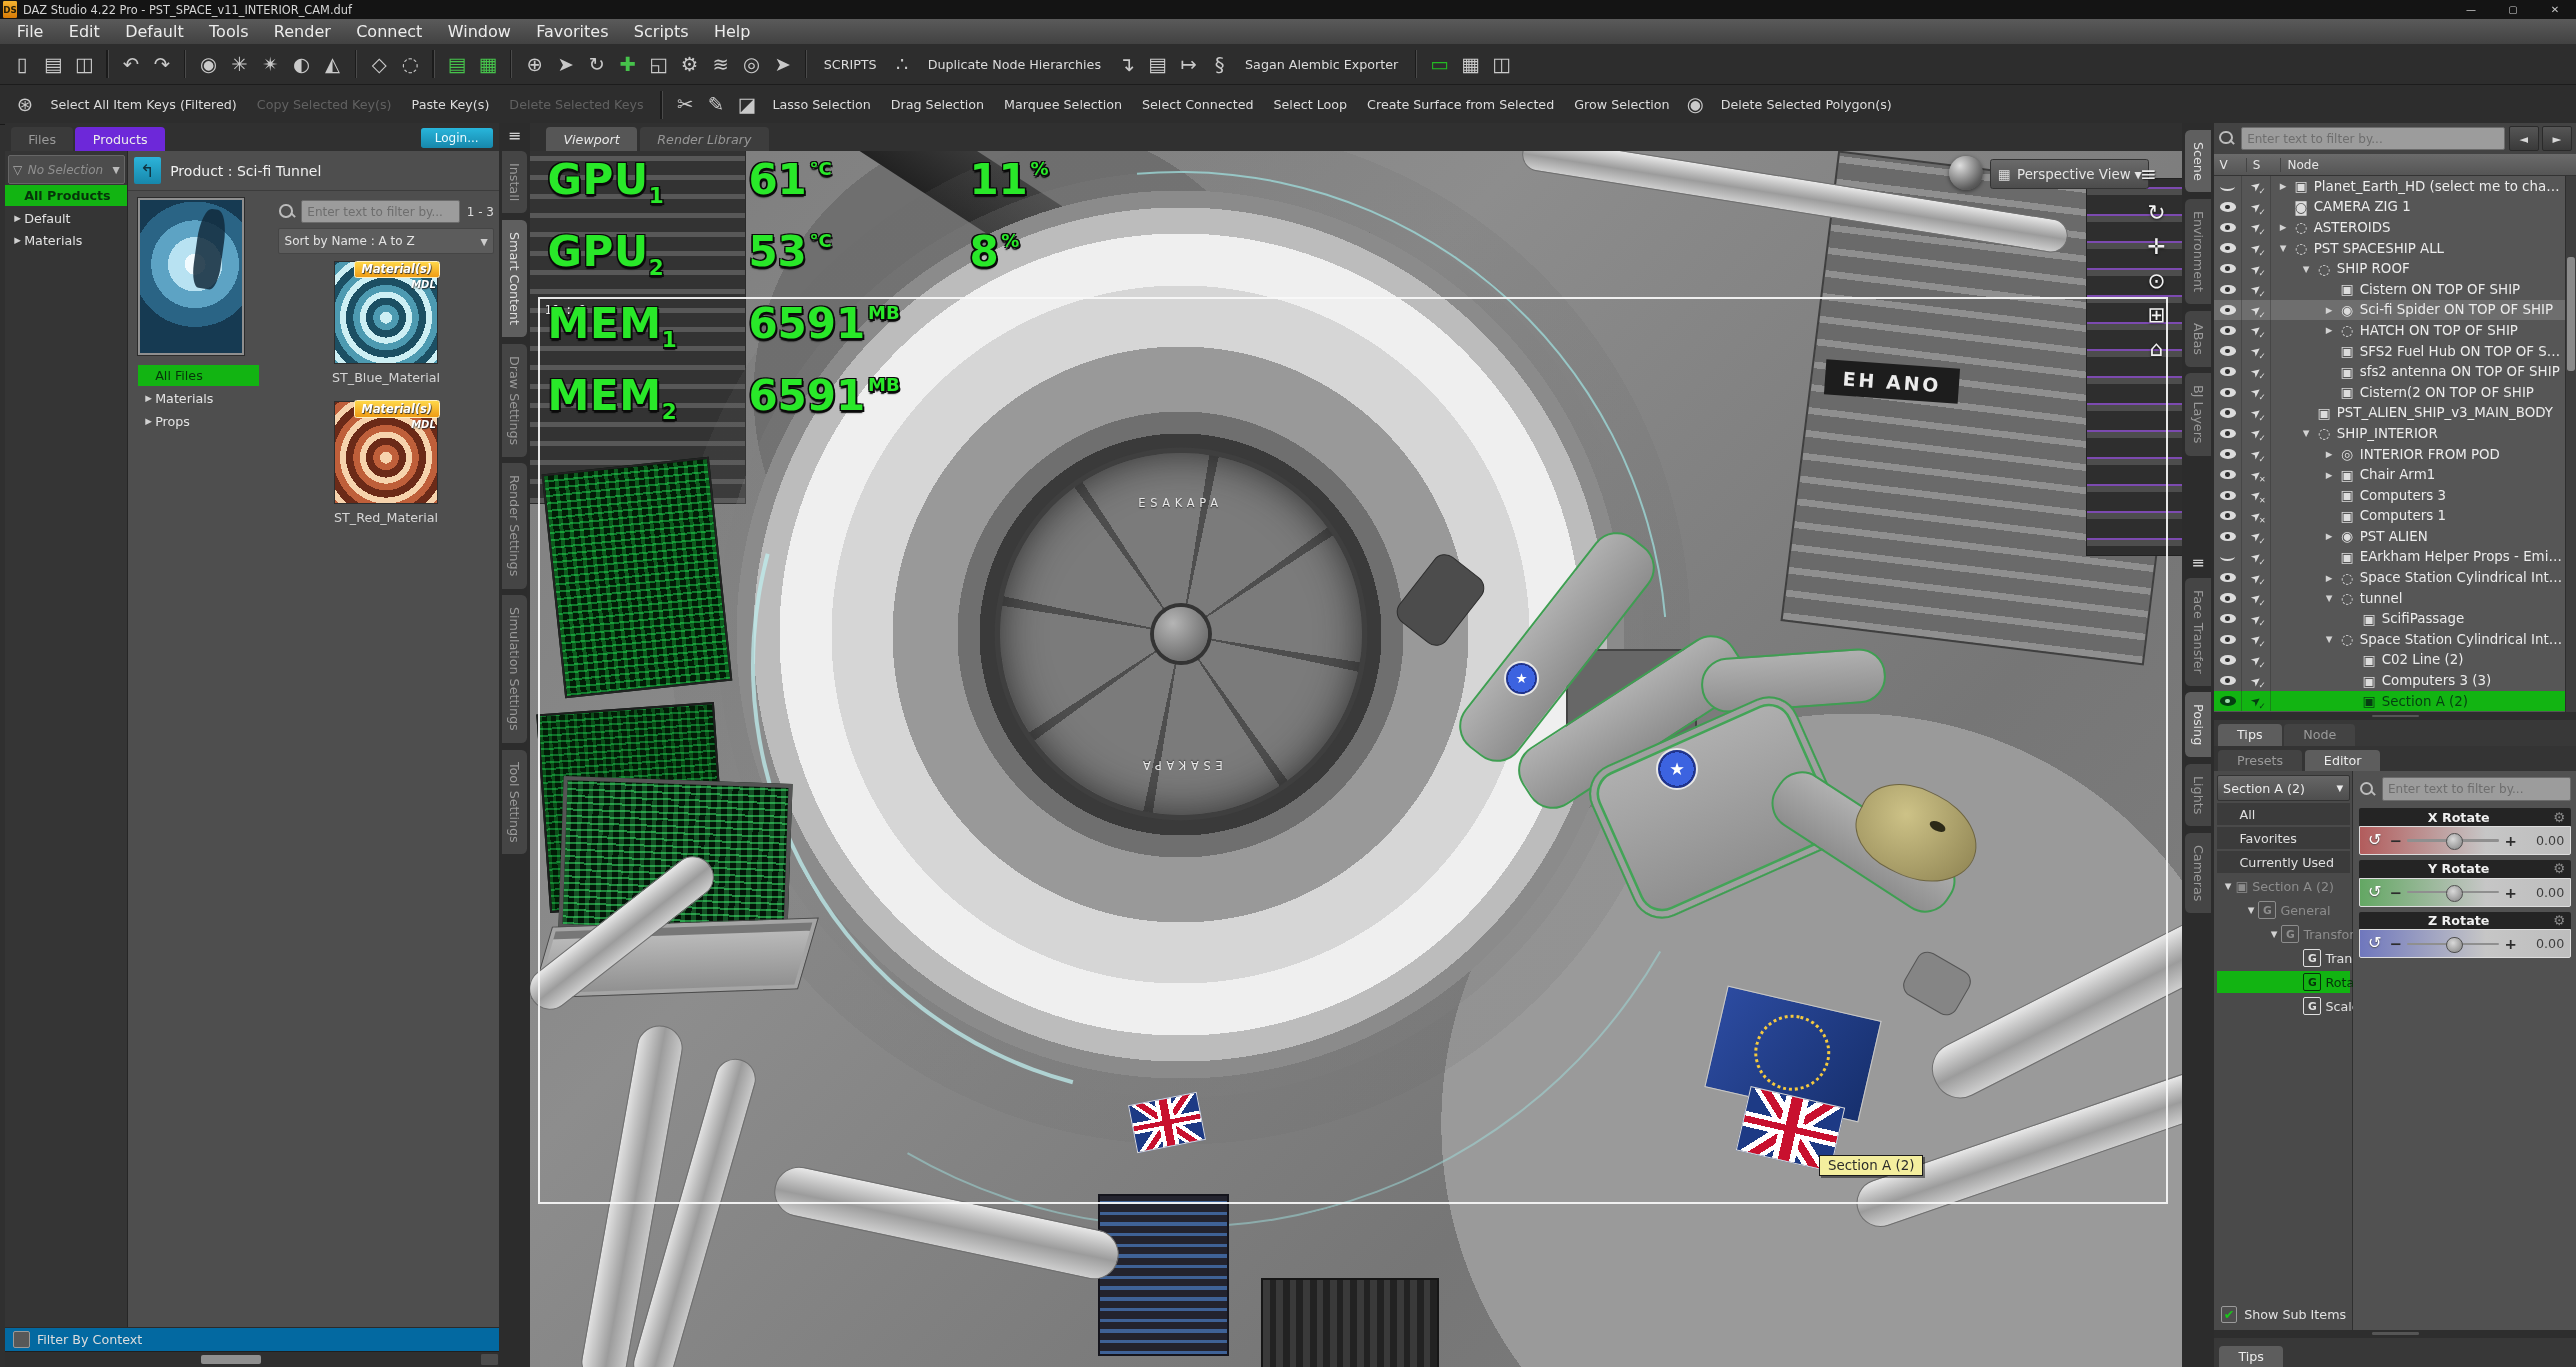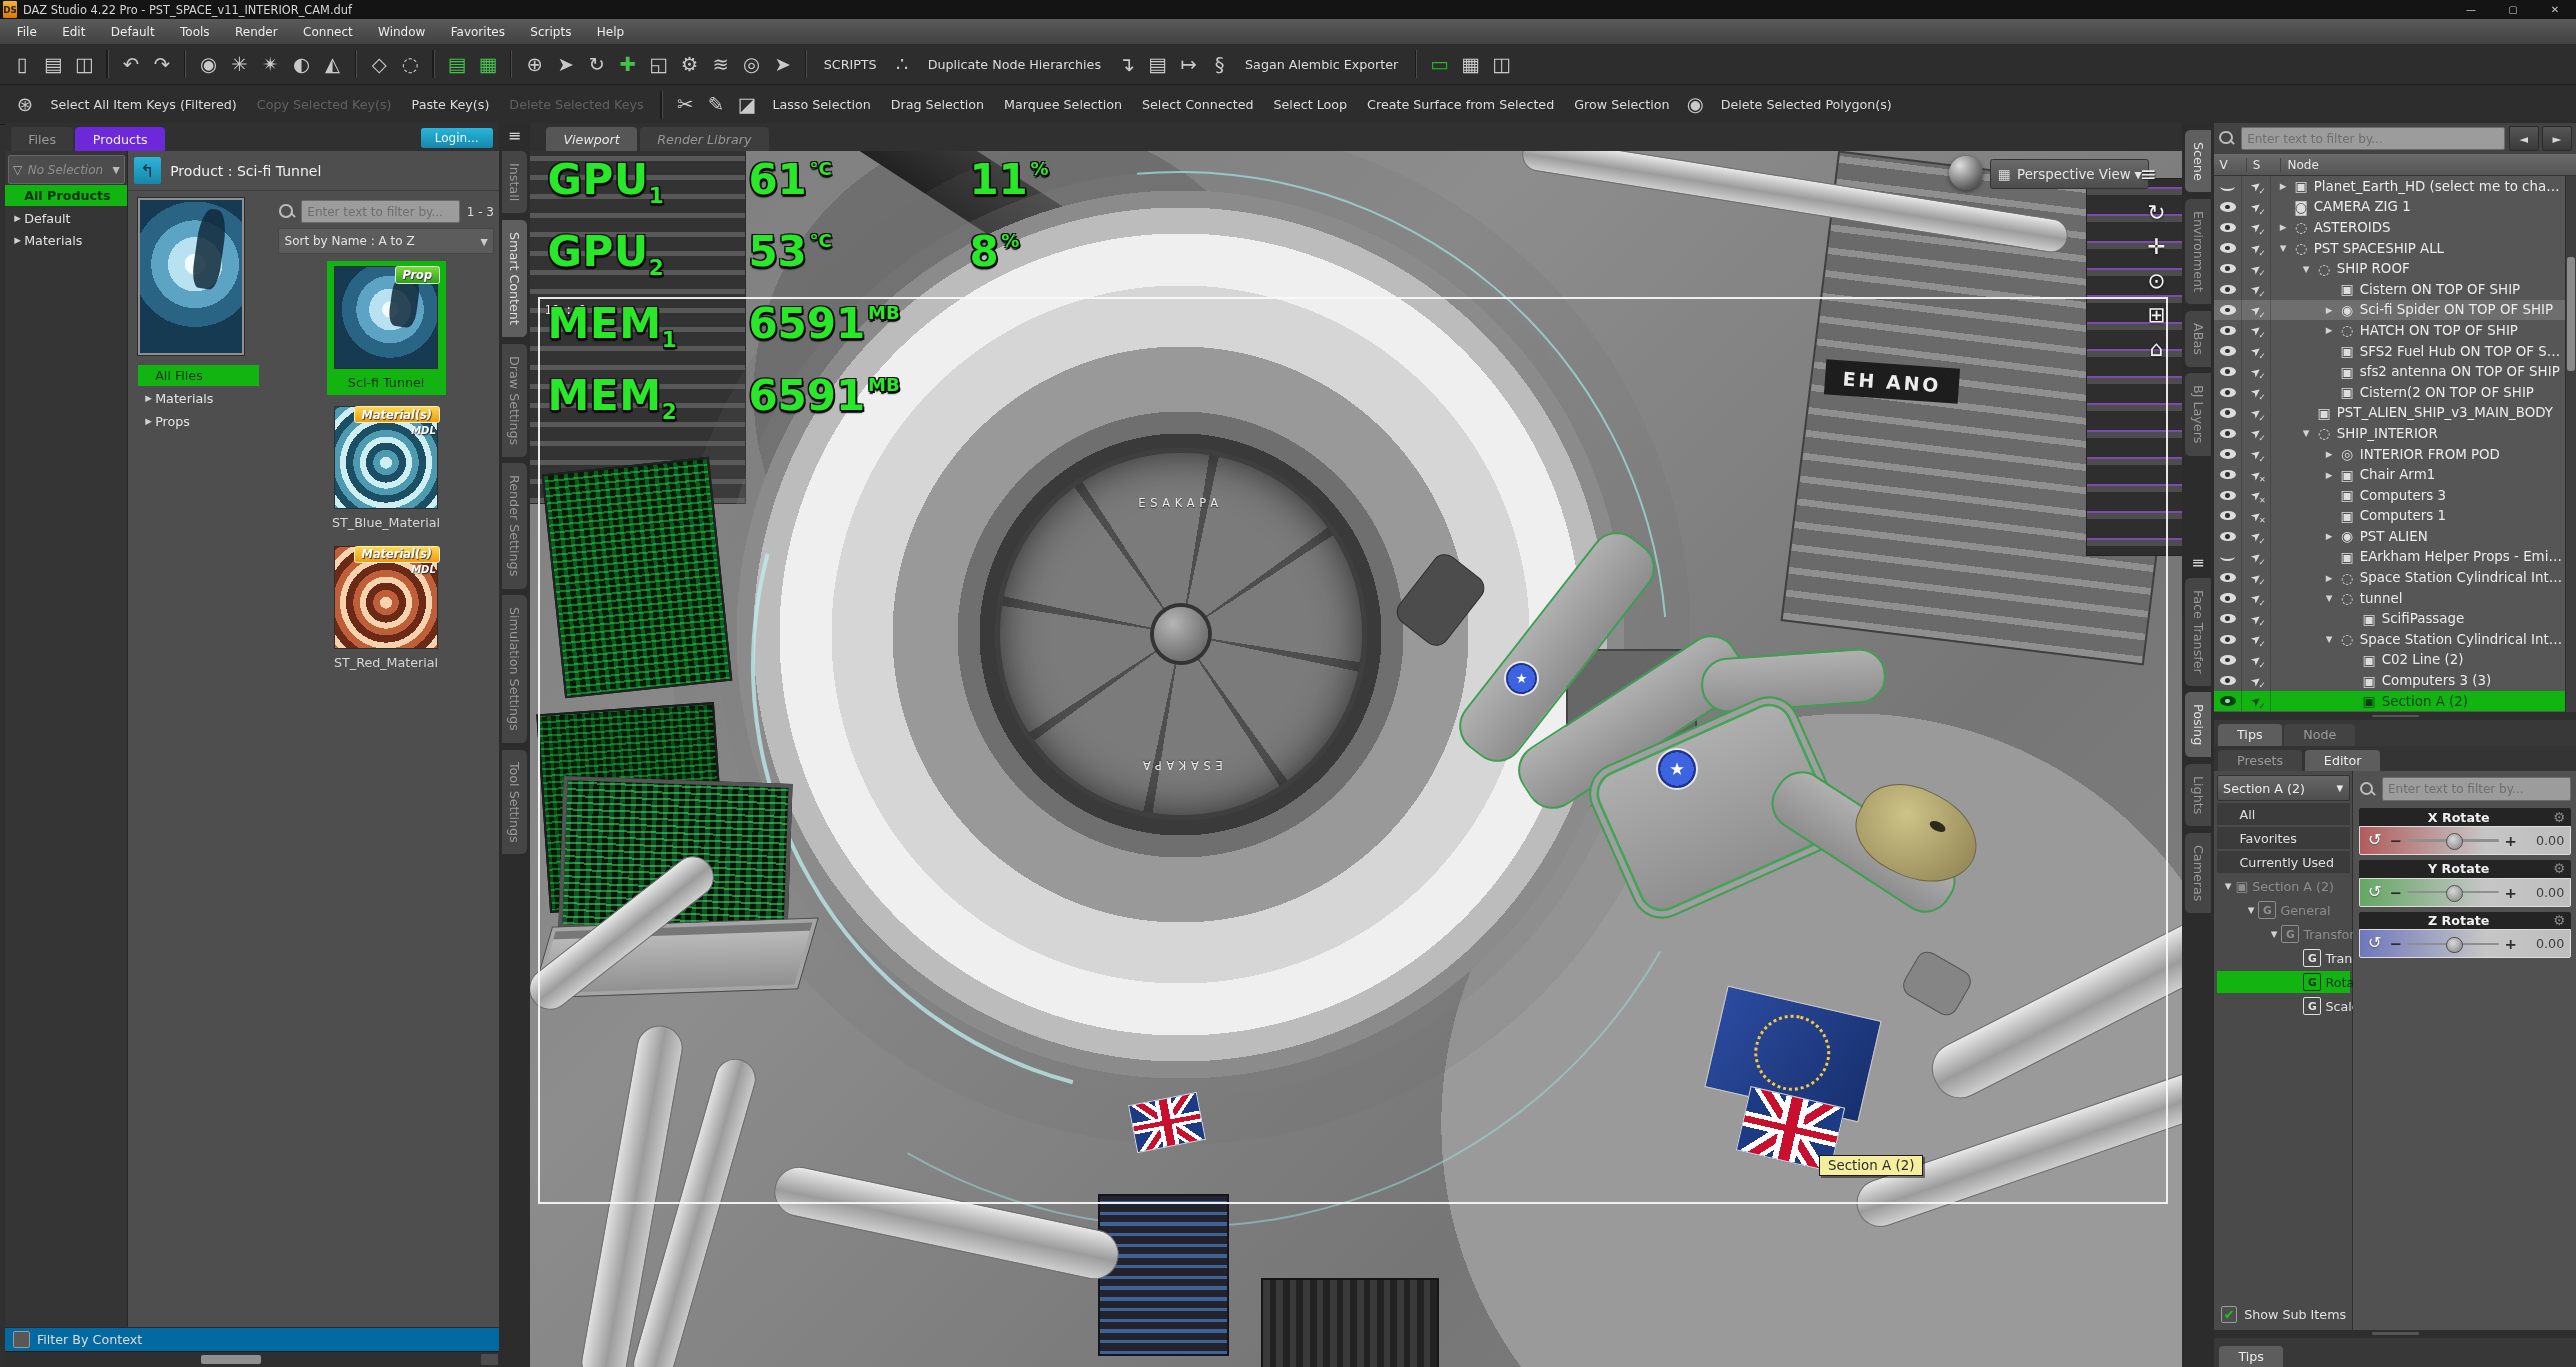--- a/index.html
+++ b/index.html
@@ -12,21 +12,21 @@
   #titlebar{left:0;top:0;width:2576px;height:19px;background:#141414;display:flex;align-items:center;}
   #ds-logo{width:14.8px;height:17px;margin:0 5.4px 0 2.7px;background:linear-gradient(#f4b431,#d97b06);
            color:#27200a;font-size:8.7px;font-weight:bold;display:flex;align-items:center;justify-content:center;border-radius:1.3px;}
   #title-text{font-size:11.4px;color:#d6d6d6;}
   #win-controls{margin-left:auto;display:flex;height:100%;}
   .winbtn{width:42px;height:100%;display:flex;align-items:center;justify-content:center;color:#c9c9c9;font-size:10px;}
 
   
   #menubar{left:0;top:19px;width:2576px;height:25.5px;background:linear-gradient(#5a5a5a,#414141);
            border-bottom:0.7px solid #222;display:flex;align-items:center;padding-left:4px;}
-  .menu-item{padding:0 12.7px;font-size:12px;color:#ececec;height:100%;display:flex;align-items:center;}
+  .menu-item{padding:0 12.7px;font-size:16px;color:#ececec;height:100%;display:flex;align-items:center;}
 
   
   #toolbar-main{left:0;top:44px;width:2576px;height:40px;background:#2d2d2d;border-bottom:0.7px solid #1c1c1c;
                 display:flex;align-items:center;padding-left:6.7px;}
   #toolbar-keys{left:0;top:85px;width:2576px;height:39px;background:#2d2d2d;border-bottom:0.7px solid #191919;
                 display:flex;align-items:center;padding-left:9.4px;}
   .tb-item .glyph:empty,.tb-item .txt:empty{display:none;}
   .tb-item{display:flex;align-items:center;}
   .tb-item.label{padding:0 10px;font-size:12.7px;color:#dcdcdc;white-space:nowrap;cursor:default;}
   .tb-item.label.disabled{color:#616161;}
@@ -734,28 +734,20 @@
               <span class="mag"></span>
               <input class="filter-input" placeholder="Enter text to filter by..." style="">
               <span id="prod-count">1 - 3</span>
             </div>
             <div id="sort-row">
               <span>Sort by Name : A to Z</span>
               <span class="dd">▼</span>
             </div>
             <div id="tiles">
 
-                <div class="tile selected">
-                  <div class="frame">
-                    <div style="position:relative;height:100%;" class="art-tunnel-blue"></div>
-                    <span class="badge prop">Prop</span>
-                    <span class="badge2"></span>
-                  </div>
-                  <div class="lbl">Sci-fi Tunnel</div>
-                </div>
 
                 <div class="tile">
                   <div class="frame">
                     <div style="position:relative;height:100%;" class="art-rings-blue"></div>
                     <span class="badge material">Material(s)</span>
                     <span class="badge2">MDL</span>
                   </div>
                   <div class="lbl">ST_Blue_Material</div>
                 </div>
 

